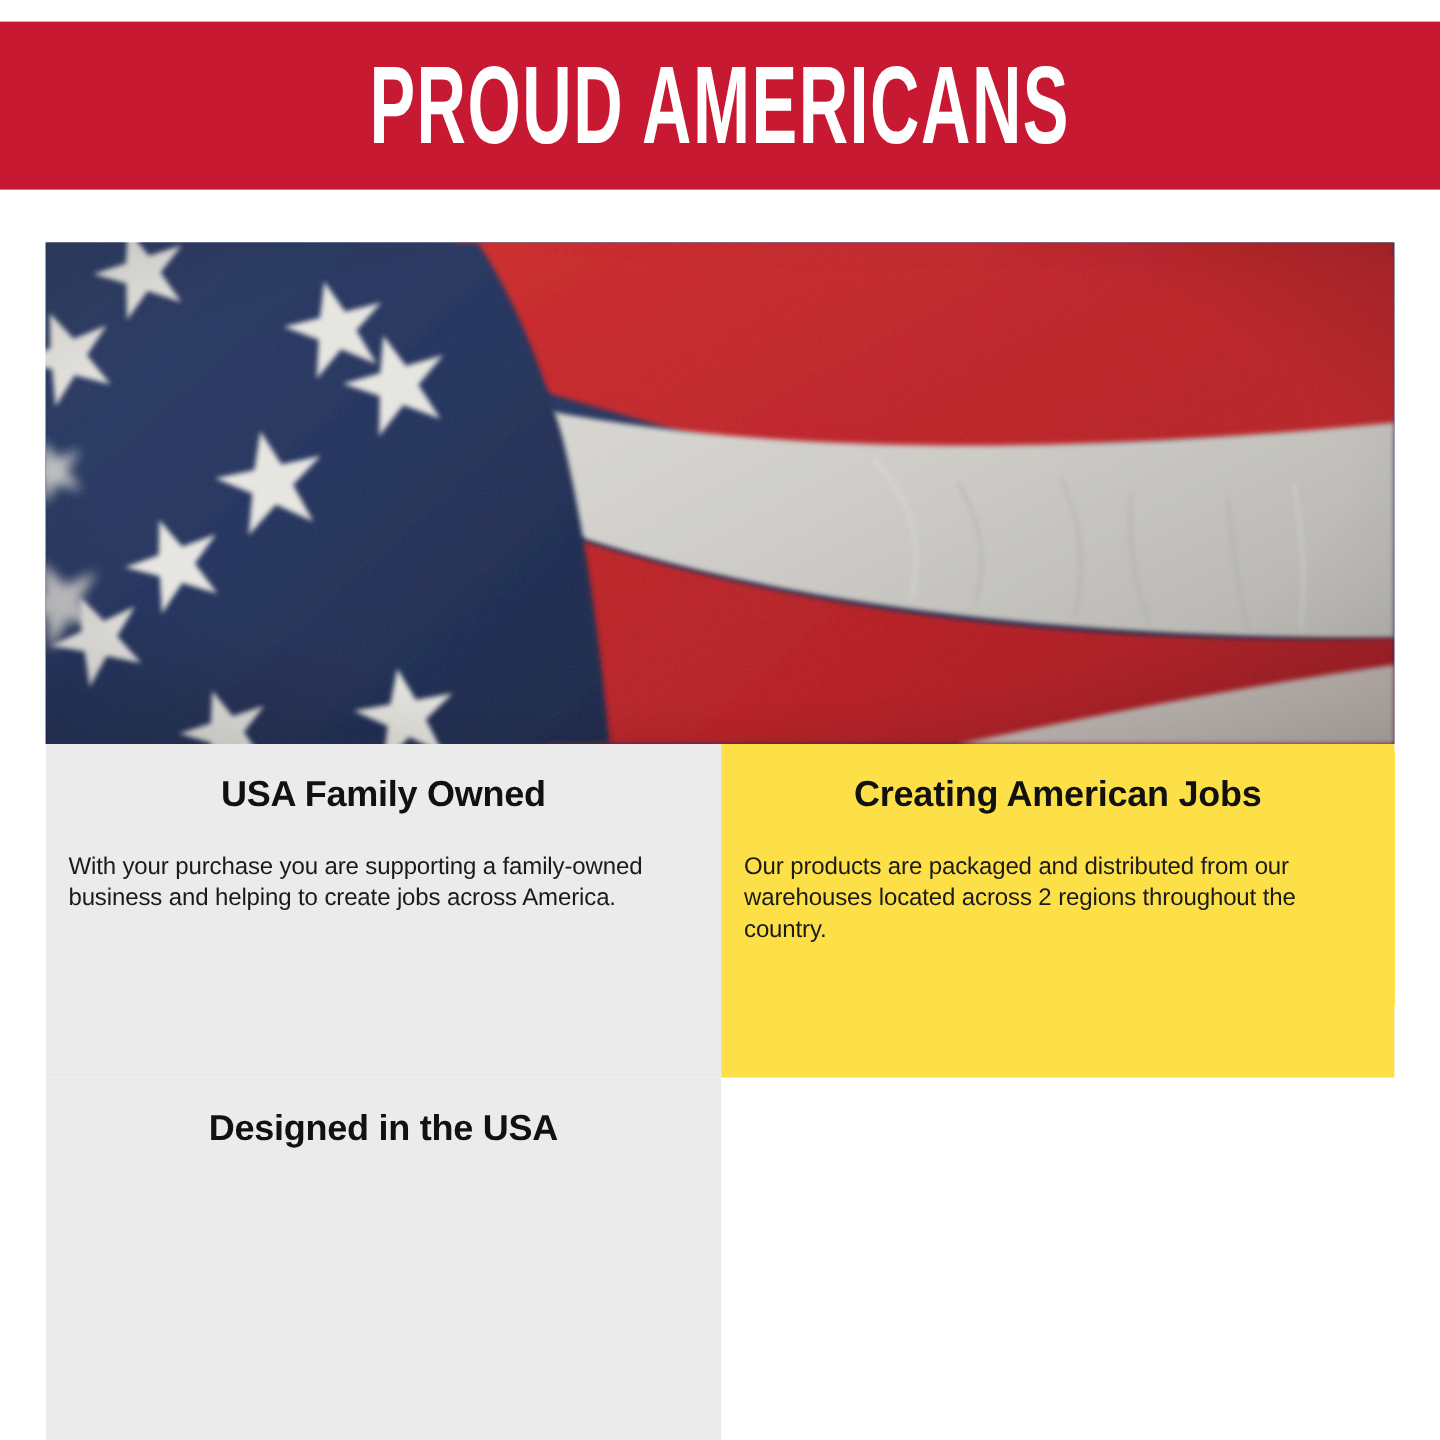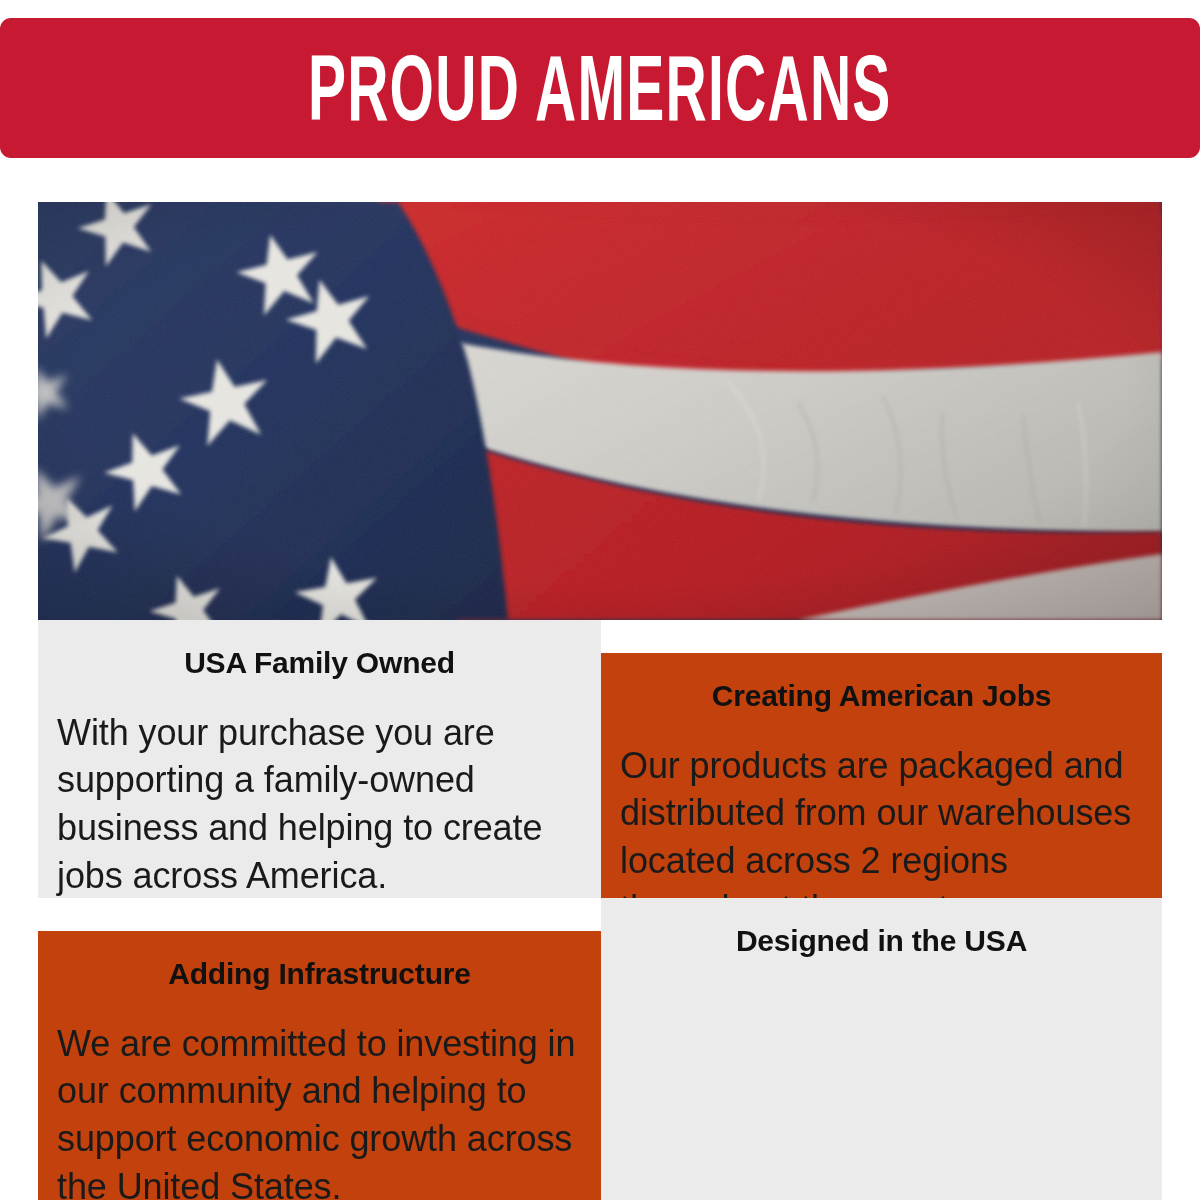--- a/index.html
+++ b/index.html
@@ -26,21 +26,20 @@
   .header-banner {
     position: absolute;
     left: 0;
     top: 18px;
     width: 1200px;
     height: 140px;
     background: #C81932;
     display: flex;
     align-items: center;
     justify-content: center;
-    border-radius: 11px;
   }
   .header-title {
     color: #ffffff;
     font-family: "Liberation Sans Narrow", "Liberation Sans", sans-serif;
     font-weight: 700;
     font-size: 92px;
     line-height: 1;
     letter-spacing: 2px;
     text-transform: uppercase;
     transform: scaleX(0.62);
@@ -70,33 +69,33 @@
     display: grid;
     grid-template-columns: 563px 561px;
     grid-template-rows: 278px 302px;
   }
   .info-card {
     padding: 0 19px;
     box-sizing: border-box;
     overflow: hidden;
   }
   .tone-light { background: #ebebeb; }
-  .tone-dark  { background: #c2410c; margin-top: 33px; }
+  .tone-dark  { background: #fde047; }
 
   .card-heading {
     text-align: center;
     font-weight: 700;
     font-size: 30px;
     line-height: 1.15;
     color: #111111;
     margin: 26px 0 0 0;
     letter-spacing: -0.2px;
   }
   .card-body {
-    font-size: 36px;
+    font-size: 20px;
     line-height: 1.33;
     color: #1a1a1a;
     margin: 28px 0 0 0;
     letter-spacing: -0.1px;
   }
 </style>
 </head>
 <body>
 
 <div class="page">
@@ -220,24 +219,20 @@
     <div class="info-card tone-light">
       <div class="card-heading">USA Family Owned</div>
       <div class="card-body">With your purchase you are supporting a family-owned business and helping to create jobs across America.</div>
     </div>
 
     <div class="info-card tone-dark">
       <div class="card-heading">Creating American Jobs</div>
       <div class="card-body">Our products are packaged and distributed from our warehouses located across 2 regions throughout the country.</div>
     </div>
 
-    <div class="info-card tone-dark">
-      <div class="card-heading">Adding Infrastructure</div>
-      <div class="card-body">We are committed to investing in our community and helping to support economic growth across the United States.</div>
-    </div>
 
     <div class="info-card tone-light">
       <div class="card-heading">Designed in the USA</div>
     </div>
 
   </div>
 
 </div>
 
 </body></html>

